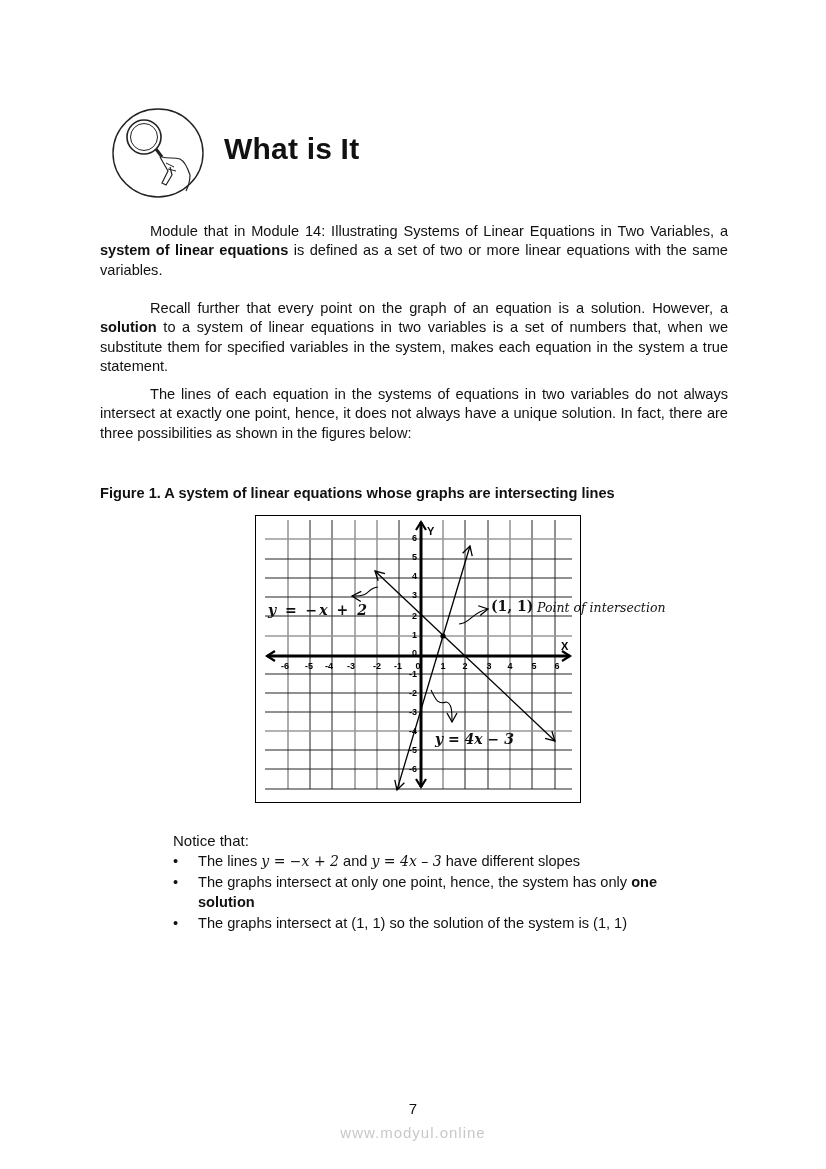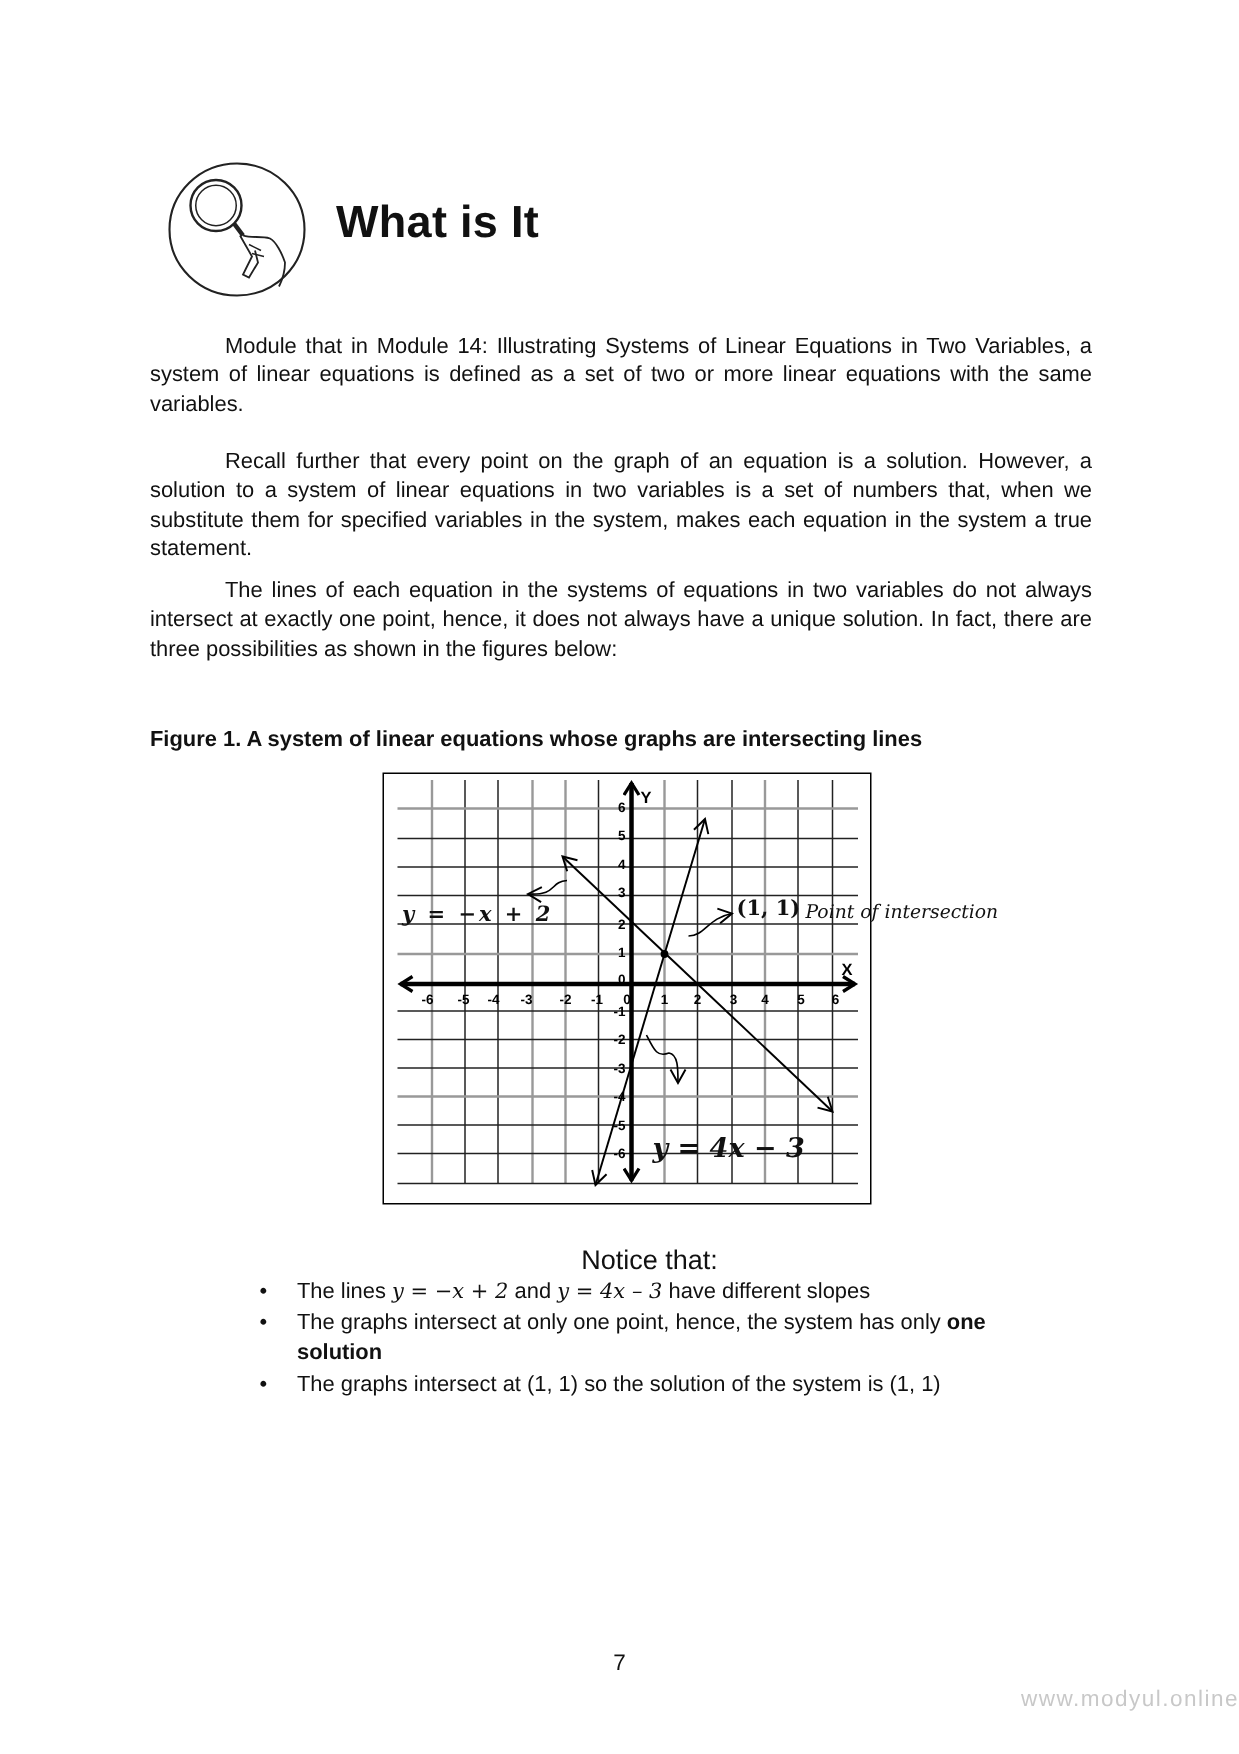--- a/index.html
+++ b/index.html
@@ -4,32 +4,32 @@
 <style>
   html, body { margin: 0; padding: 0; background: #ffffff; }
   body { width: 826px; height: 1169px; position: relative; overflow: hidden;
          font-family: "Liberation Sans", sans-serif; color: #111; }
   .abs { position: absolute; }
   .header-icon { left: 110px; top: 107px; width: 96px; height: 92px; }
   .title { left: 224px; top: 132px; font-size: 30px; font-weight: bold; 
            letter-spacing: 0.2px; }
   .para { left: 100px; width: 628px; font-size: 14.6px; line-height: 19.4px; text-align: justify; }
   .para .indent { display: inline-block; width: 50px; }
-  .para b { font-weight: normal; }
+  .para b { font-weight: bold; }
   .fig-caption { left: 100px; top: 485px; font-size: 14.6px; font-weight: bold; }
   .graph { left: 0; top: 0; width: 826px; height: 1169px; pointer-events: none; }
   .graph-frame { left: 255px; top: 515px; width: 326px; height: 288px; border: 1.5px solid #000;
                  box-sizing: border-box; }
-  .notice { left: 173px; top: 830px; font-size: 18px; line-height: 21px; width: 520px; text-align: center; }
+  .notice { left: 173px; top: 830px; font-size: 15px; line-height: 21px; width: 520px; }
   .bullets { left: 173px; top: 851px; width: 540px; font-size: 14.6px; line-height: 20px; margin: 0; padding: 0; list-style: none; }
   .bullets li { position: relative; padding-left: 25px; margin-bottom: 1px; }
   .bullets li .dot { position: absolute; left: 0; top: 0; }
   .math { font-family: "DejaVu Serif", "Liberation Serif", serif; font-style: italic; font-size: 14px; }
   .page-number { left: 0; width: 826px; top: 1100px; text-align: center; font-size: 15px; }
-  .watermark { left: 0; width: 826px; top: 1124px; text-align: right; font-size: 15px; color: #c8c8c8; letter-spacing: 1px; }
+  .watermark { left: 0; width: 826px; top: 1124px; text-align: center; font-size: 15px; color: #c8c8c8; letter-spacing: 1px; }
 </style>
 </head>
 <body>
 
 <div class="abs header-icon">
   <svg width="96" height="92" viewBox="0 0 96 92">
     <ellipse cx="48" cy="46" rx="45" ry="44" fill="none" stroke="#222" stroke-width="1.4"></ellipse>
     <circle cx="34" cy="30" r="17" fill="none" stroke="#222" stroke-width="1.6"></circle>
     <circle cx="34" cy="30" r="13.5" fill="none" stroke="#222" stroke-width="1"></circle>
     <path d="M46 42 L52 50" stroke="#222" stroke-width="3"></path>
@@ -144,21 +144,21 @@
     <text x="417" y="715">-3</text>
     <text x="417" y="734">-4</text>
     <text x="417" y="753">-5</text>
     <text x="417" y="772">-6</text>
   </g>
   <text x="561" y="650" font-family="Liberation Sans, sans-serif" font-size="11" font-weight="bold">X</text>
   <text x="427" y="535" font-family="Liberation Sans, sans-serif" font-size="11" font-weight="bold">Y</text>
 </svg>
 
 <div class="abs math" style="left:268px; top:602px; font-size:14px; font-weight:bold; letter-spacing:2px;">y = −x + 2</div>
-<div class="abs math" style="left:435px; top:731px; font-size:18px; font-weight:bold;margin-top:24px;">y = 4x − 3</div>
+<div class="abs math" style="left:435px; top:731px; font-size:14px; font-weight:bold;">y = 4x − 3</div>
 <div class="abs" style="left:491px; top:598px; font-family:'DejaVu Serif','Liberation Serif',serif; font-size:14px; font-weight:bold;text-align:center;">(1, 1)</div>
 <div class="abs" style="left:537px; top:600px; font-family:'DejaVu Serif','Liberation Serif',serif; font-style:italic; font-size:12.5px;">Point of intersection</div>
 
 <div class="abs notice">Notice that:</div>
 <ul class="abs bullets">
   <li>
     <span class="dot">•</span>
     <span>The lines </span><span class="math">y = −x + 2</span><span> and </span><span class="math">y = 4x – 3</span><span>  have different slopes</span>
   </li>
   <li>

